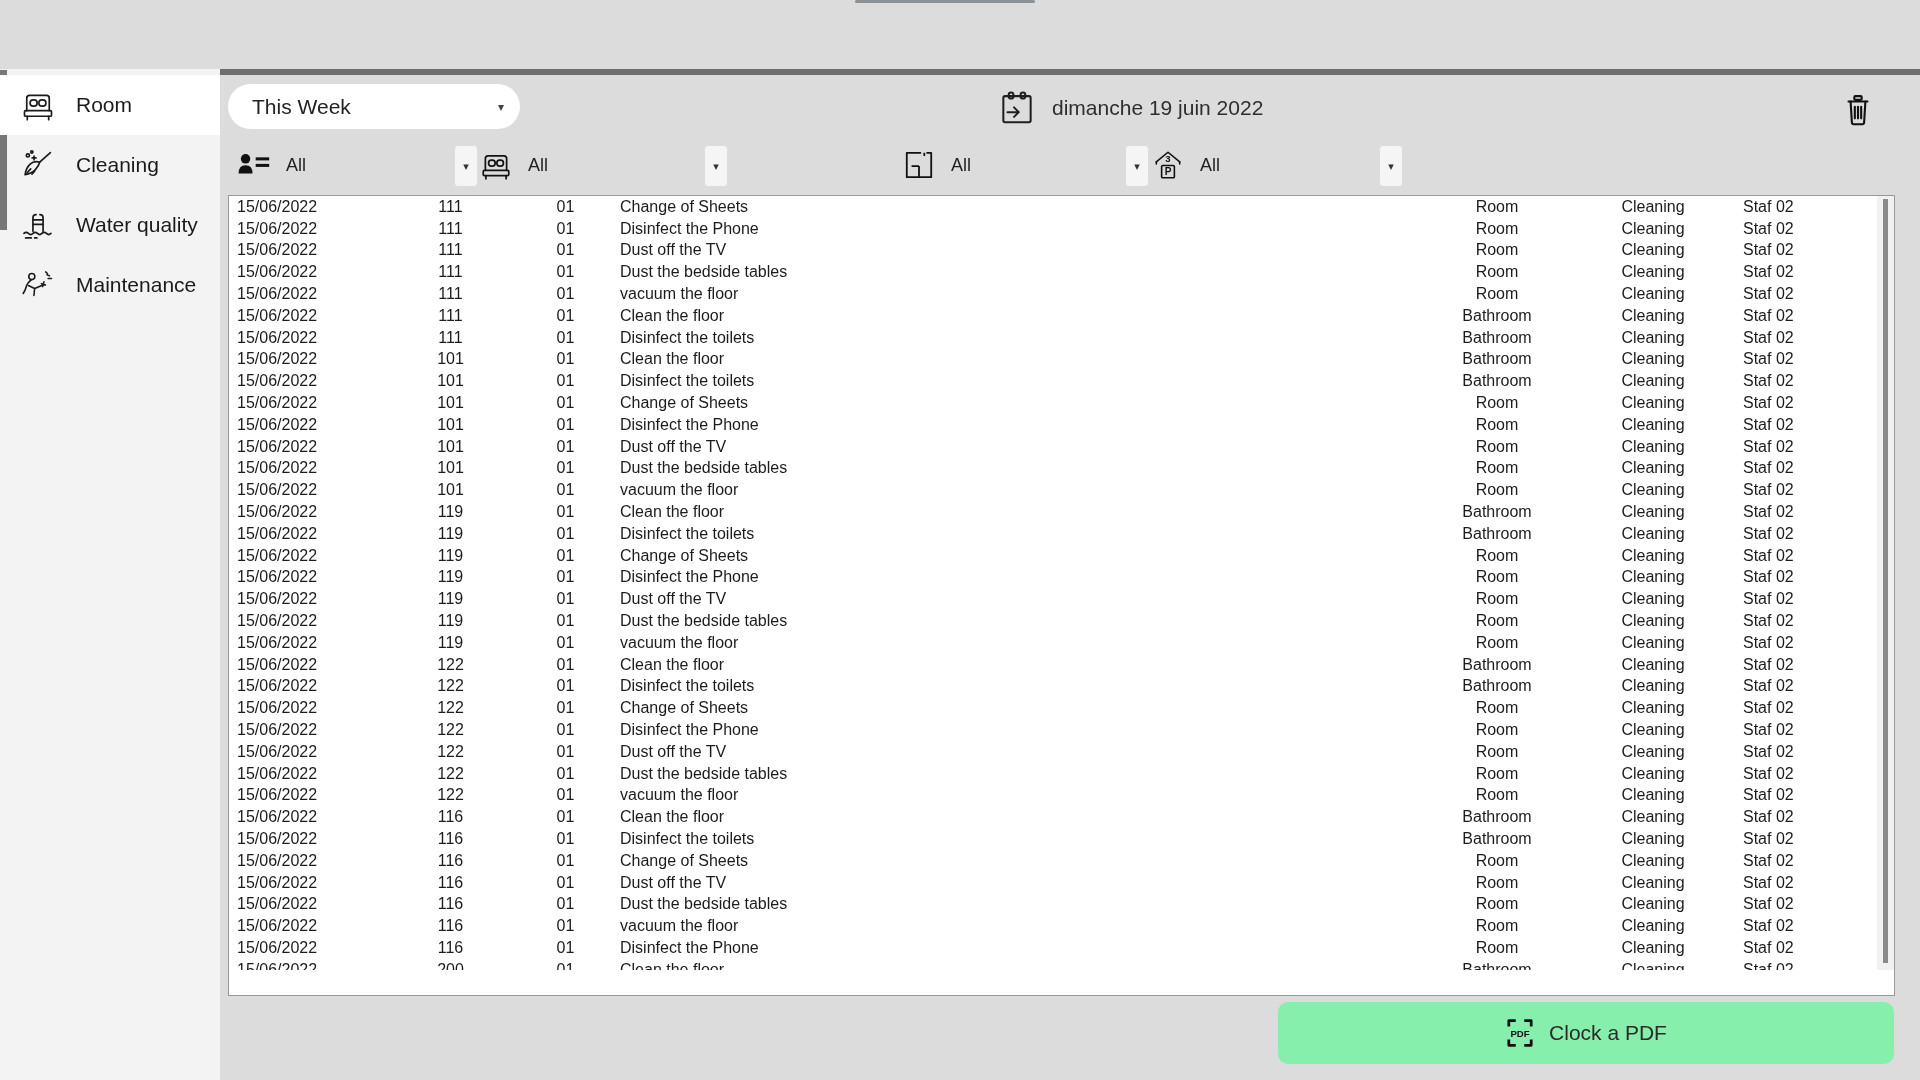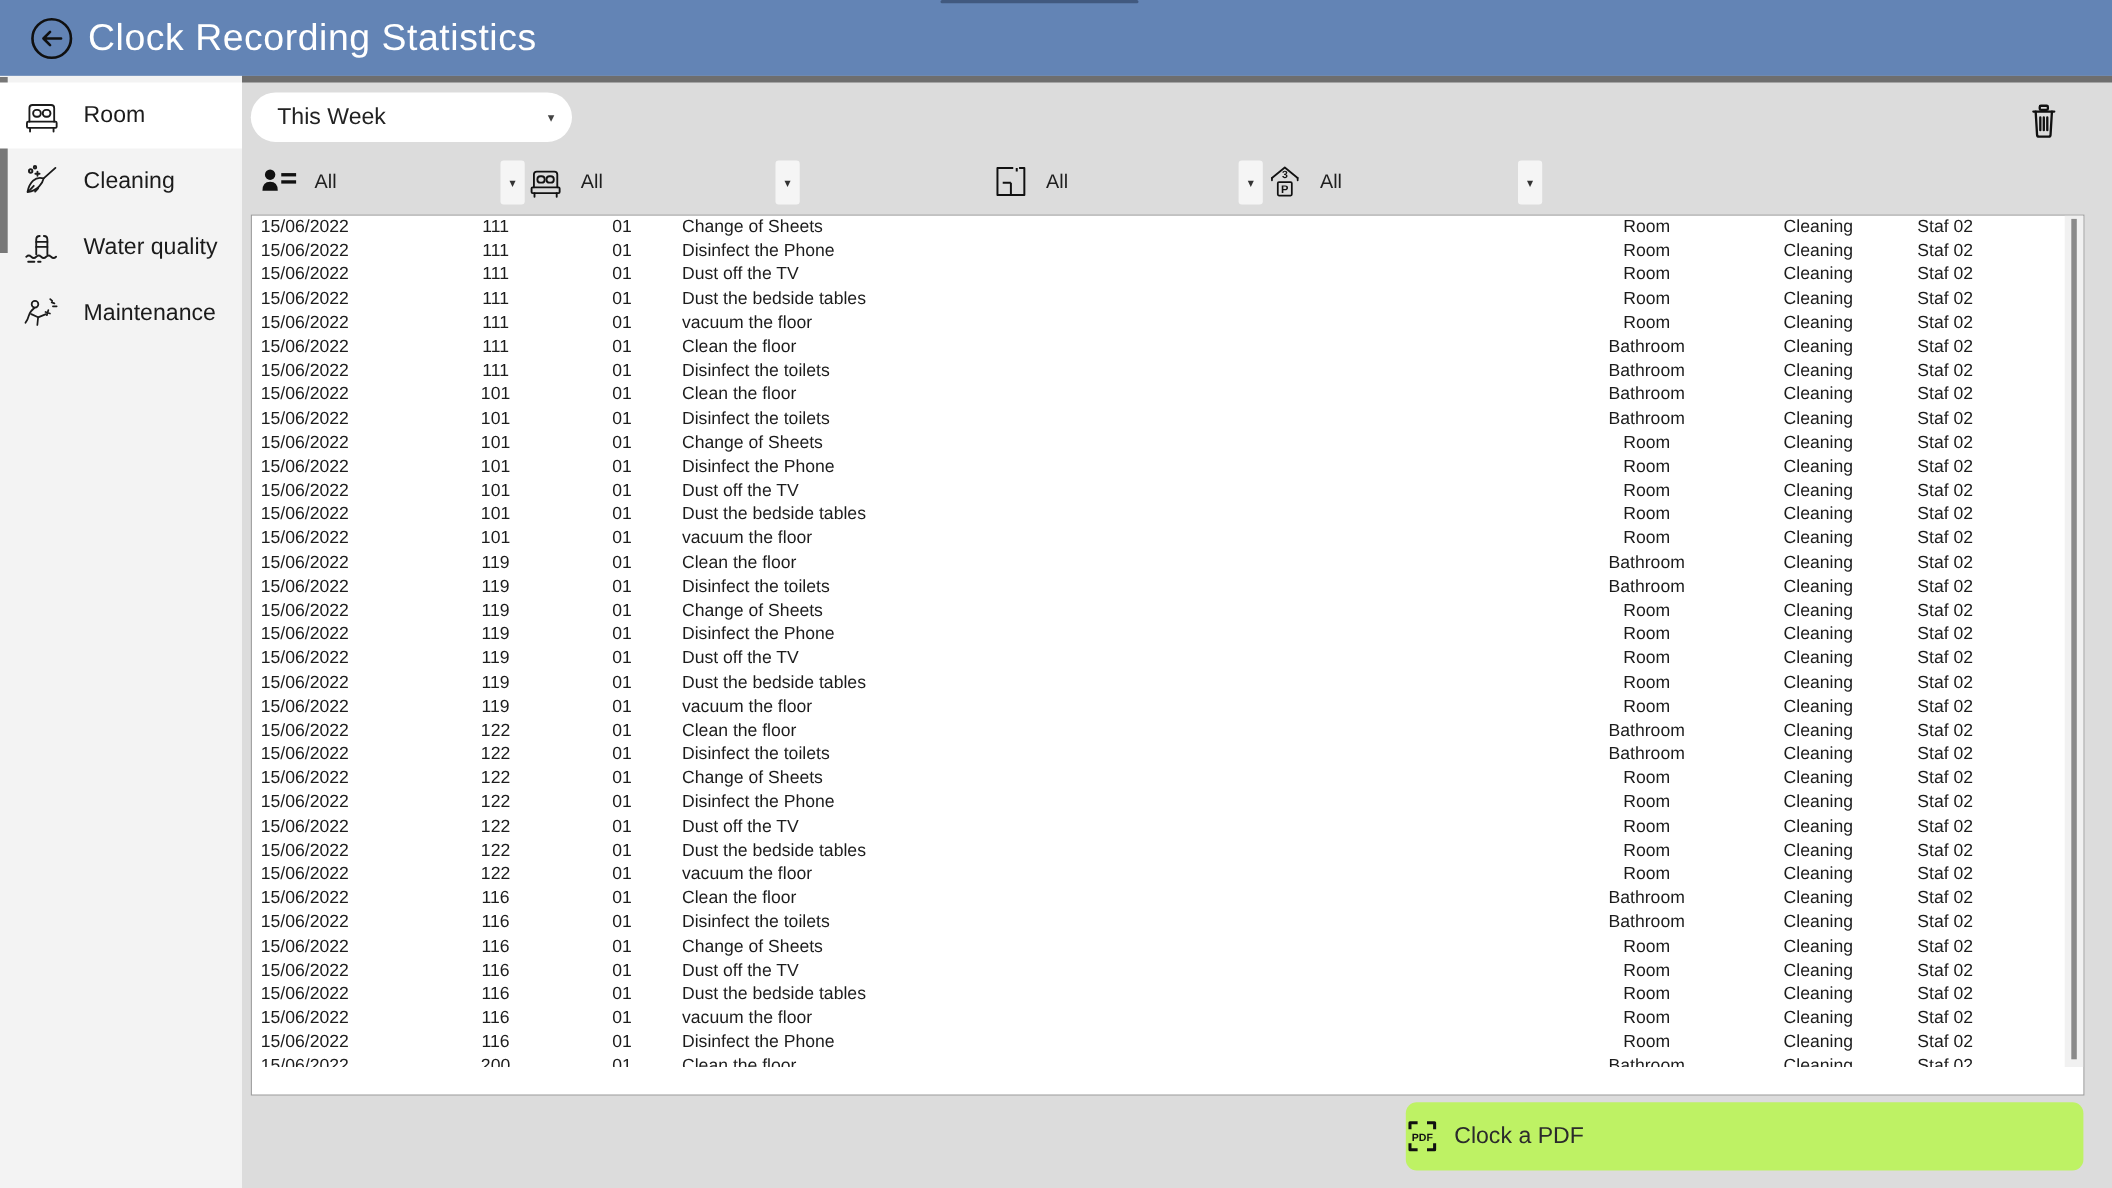--- a/index.html
+++ b/index.html
@@ -49,42 +49,31 @@
   .hfill{height:100%;}
   .tbody{position:relative;height:774px;overflow:hidden;}
   .trow{display:flex;height:21.8px;align-items:center;}
   .tcell{box-sizing:border-box;font-size:16px;font-weight:300;color:#1c1c1c;white-space:nowrap;overflow:hidden;}
   .c-center{text-align:center;}
   
   .vscroll{position:absolute;right:0;top:0;width:17px;height:774px;background:#f1f1f1;}
   .vthumb{position:absolute;left:6px;top:3px;width:5px;height:764px;background:#8a8a8a;}
 
   
-  .pdf-btn{position:absolute;left:1278px;top:1002px;width:616px;height:62px;background:#bef264;border-radius:10px;
-           display:flex;align-items:center;justify-content:flex-start;gap:14px;cursor:pointer;}
+  .pdf-btn{position:absolute;left:1278px;top:1002px;width:616px;height:62px;background:#86efac;border-radius:10px;
+           display:flex;align-items:center;justify-content:center;gap:14px;cursor:pointer;}
   .pdf-btn .plabel{font-size:21px;font-weight:300;color:#2b2b2b;}
 
   svg{display:block;}
 </style>
 </head>
 <body>
 
 <div class="app">
 
-  <div class="header">
-    <div class="back-btn">
-      <span>
-        <svg width="40" height="40" viewBox="0 0 40 40" fill="none" stroke="#101010" stroke-width="2.4" stroke-linecap="round" stroke-linejoin="round">
-          <circle cx="20" cy="20" r="17.5"></circle>
-          <path d="M12.5 20 h16 M18.5 14 l-6 6 6 6"></path>
-        </svg>
-      </span>
-    </div>
-    <div class="app-title">Clock Recording Statistics</div>
-  </div>
   <div class="top-smudge"></div>
   <div class="header-strip"></div>
 
   <div class="sidebar">
     <div class="side-scrollbar"></div>
 
     <div class="side-item selected" style="margin-top:6px;">
       <span>
         <svg width="36" height="36" viewBox="0 0 32 32" fill="none" stroke="#1b1b1b" stroke-width="1.5" stroke-linecap="round" stroke-linejoin="round">
           <path d="M6 21 V10 q0-2.5 2.5-2.5 h15 q2.5 0 2.5 2.5 V21"></path>
@@ -137,20 +126,31 @@
       <span>Maintenance</span>
     </div>
   </div>
 
   <div class="period-pill">
     <span class="val">This Week</span>
     <span class="chev">▾</span>
   </div>
 
 
+  <div class="date-field" style="left:998px;">
+    <span>
+      <svg width="38" height="40" viewBox="0 0 32 32" fill="none" stroke="#1f1f1f" stroke-width="1.7" stroke-linecap="round" stroke-linejoin="round">
+        <rect x="9" y="3" width="4" height="5" rx="2"></rect>
+          <rect x="19" y="3" width="4" height="5" rx="2"></rect>
+        <rect x="4.5" y="6" width="23" height="22" rx="1.5"></rect>
+        <path d="M8 19.5 h9 M13.5 15.5 l4 4 -4 4"></path>
+      </svg>
+    </span>
+    <span class="dlabel">dimanche 19 juin 2022</span>
+  </div>
 
   <div class="trash-btn">
     <span>
       <svg width="34" height="38" viewBox="0 0 32 36" fill="none" stroke="#111" stroke-width="2" stroke-linecap="round" stroke-linejoin="round">
         <rect x="12.5" y="3" width="7" height="3.5" rx="1"></rect>
         <path d="M7 8 h18"></path>
         <path d="M9 8 l1.2 20 q.1 1.6 1.7 1.6 h8.2 q1.6 0 1.7-1.6 L23 8"></path>
         <path d="M13 13 v11 M16 13 v11 M19 13 v11"></path>
       </svg>
     </span>

